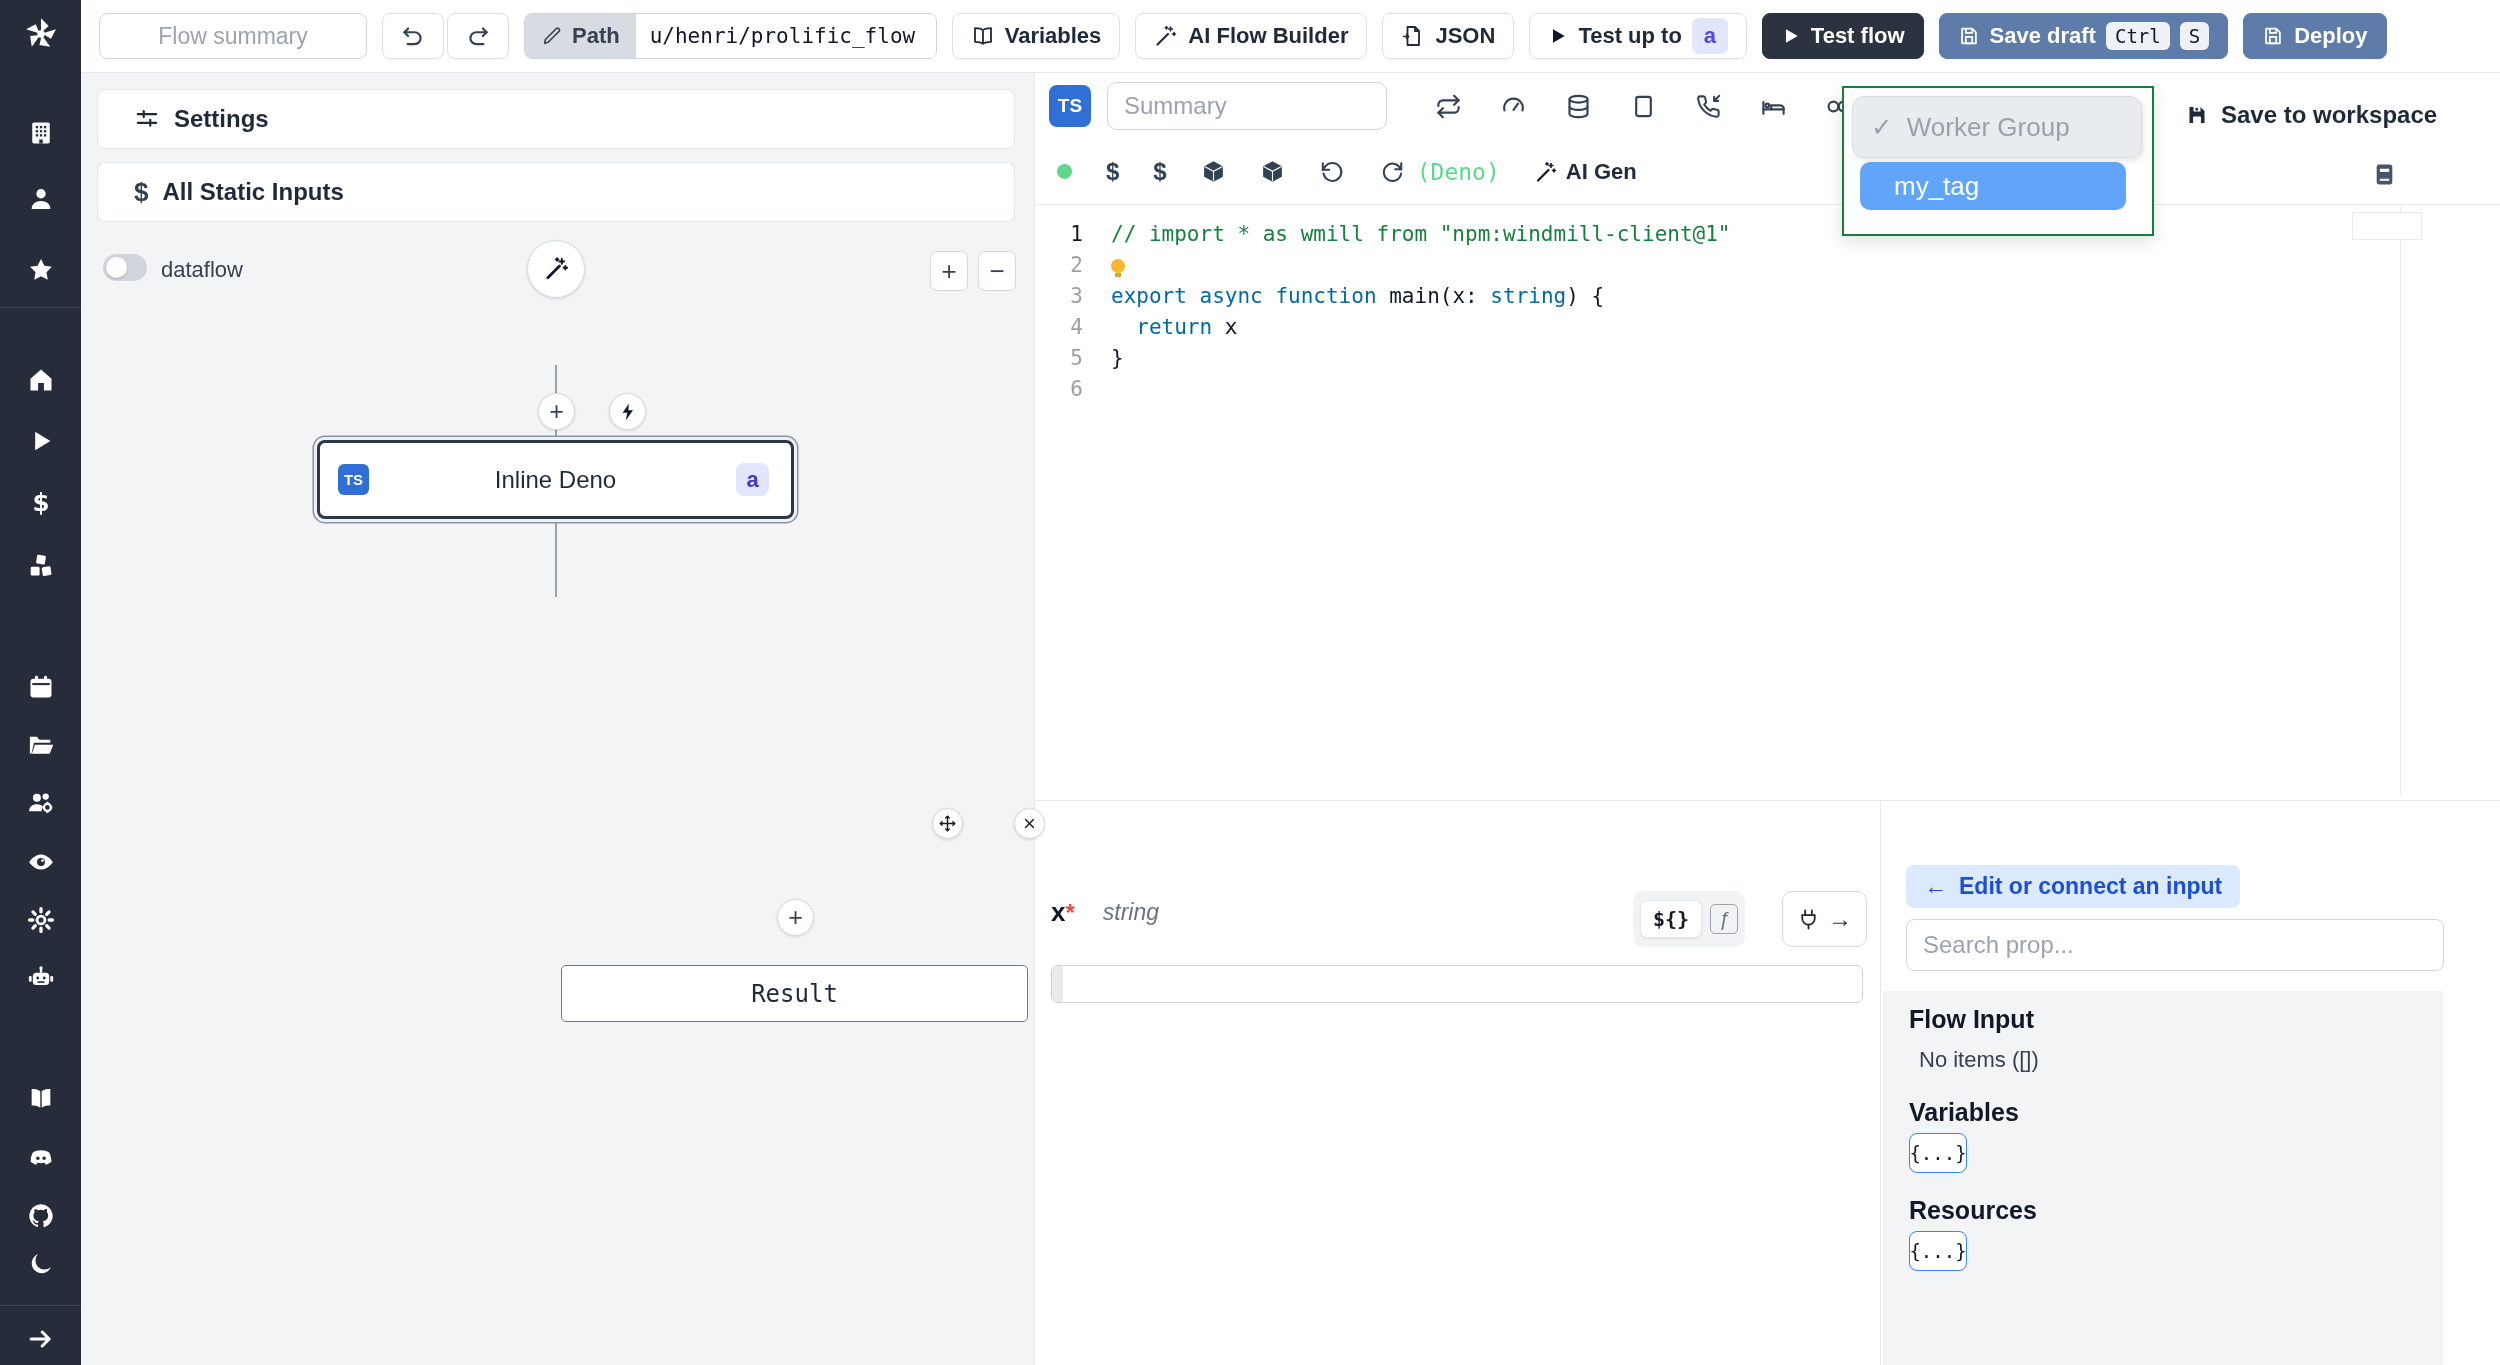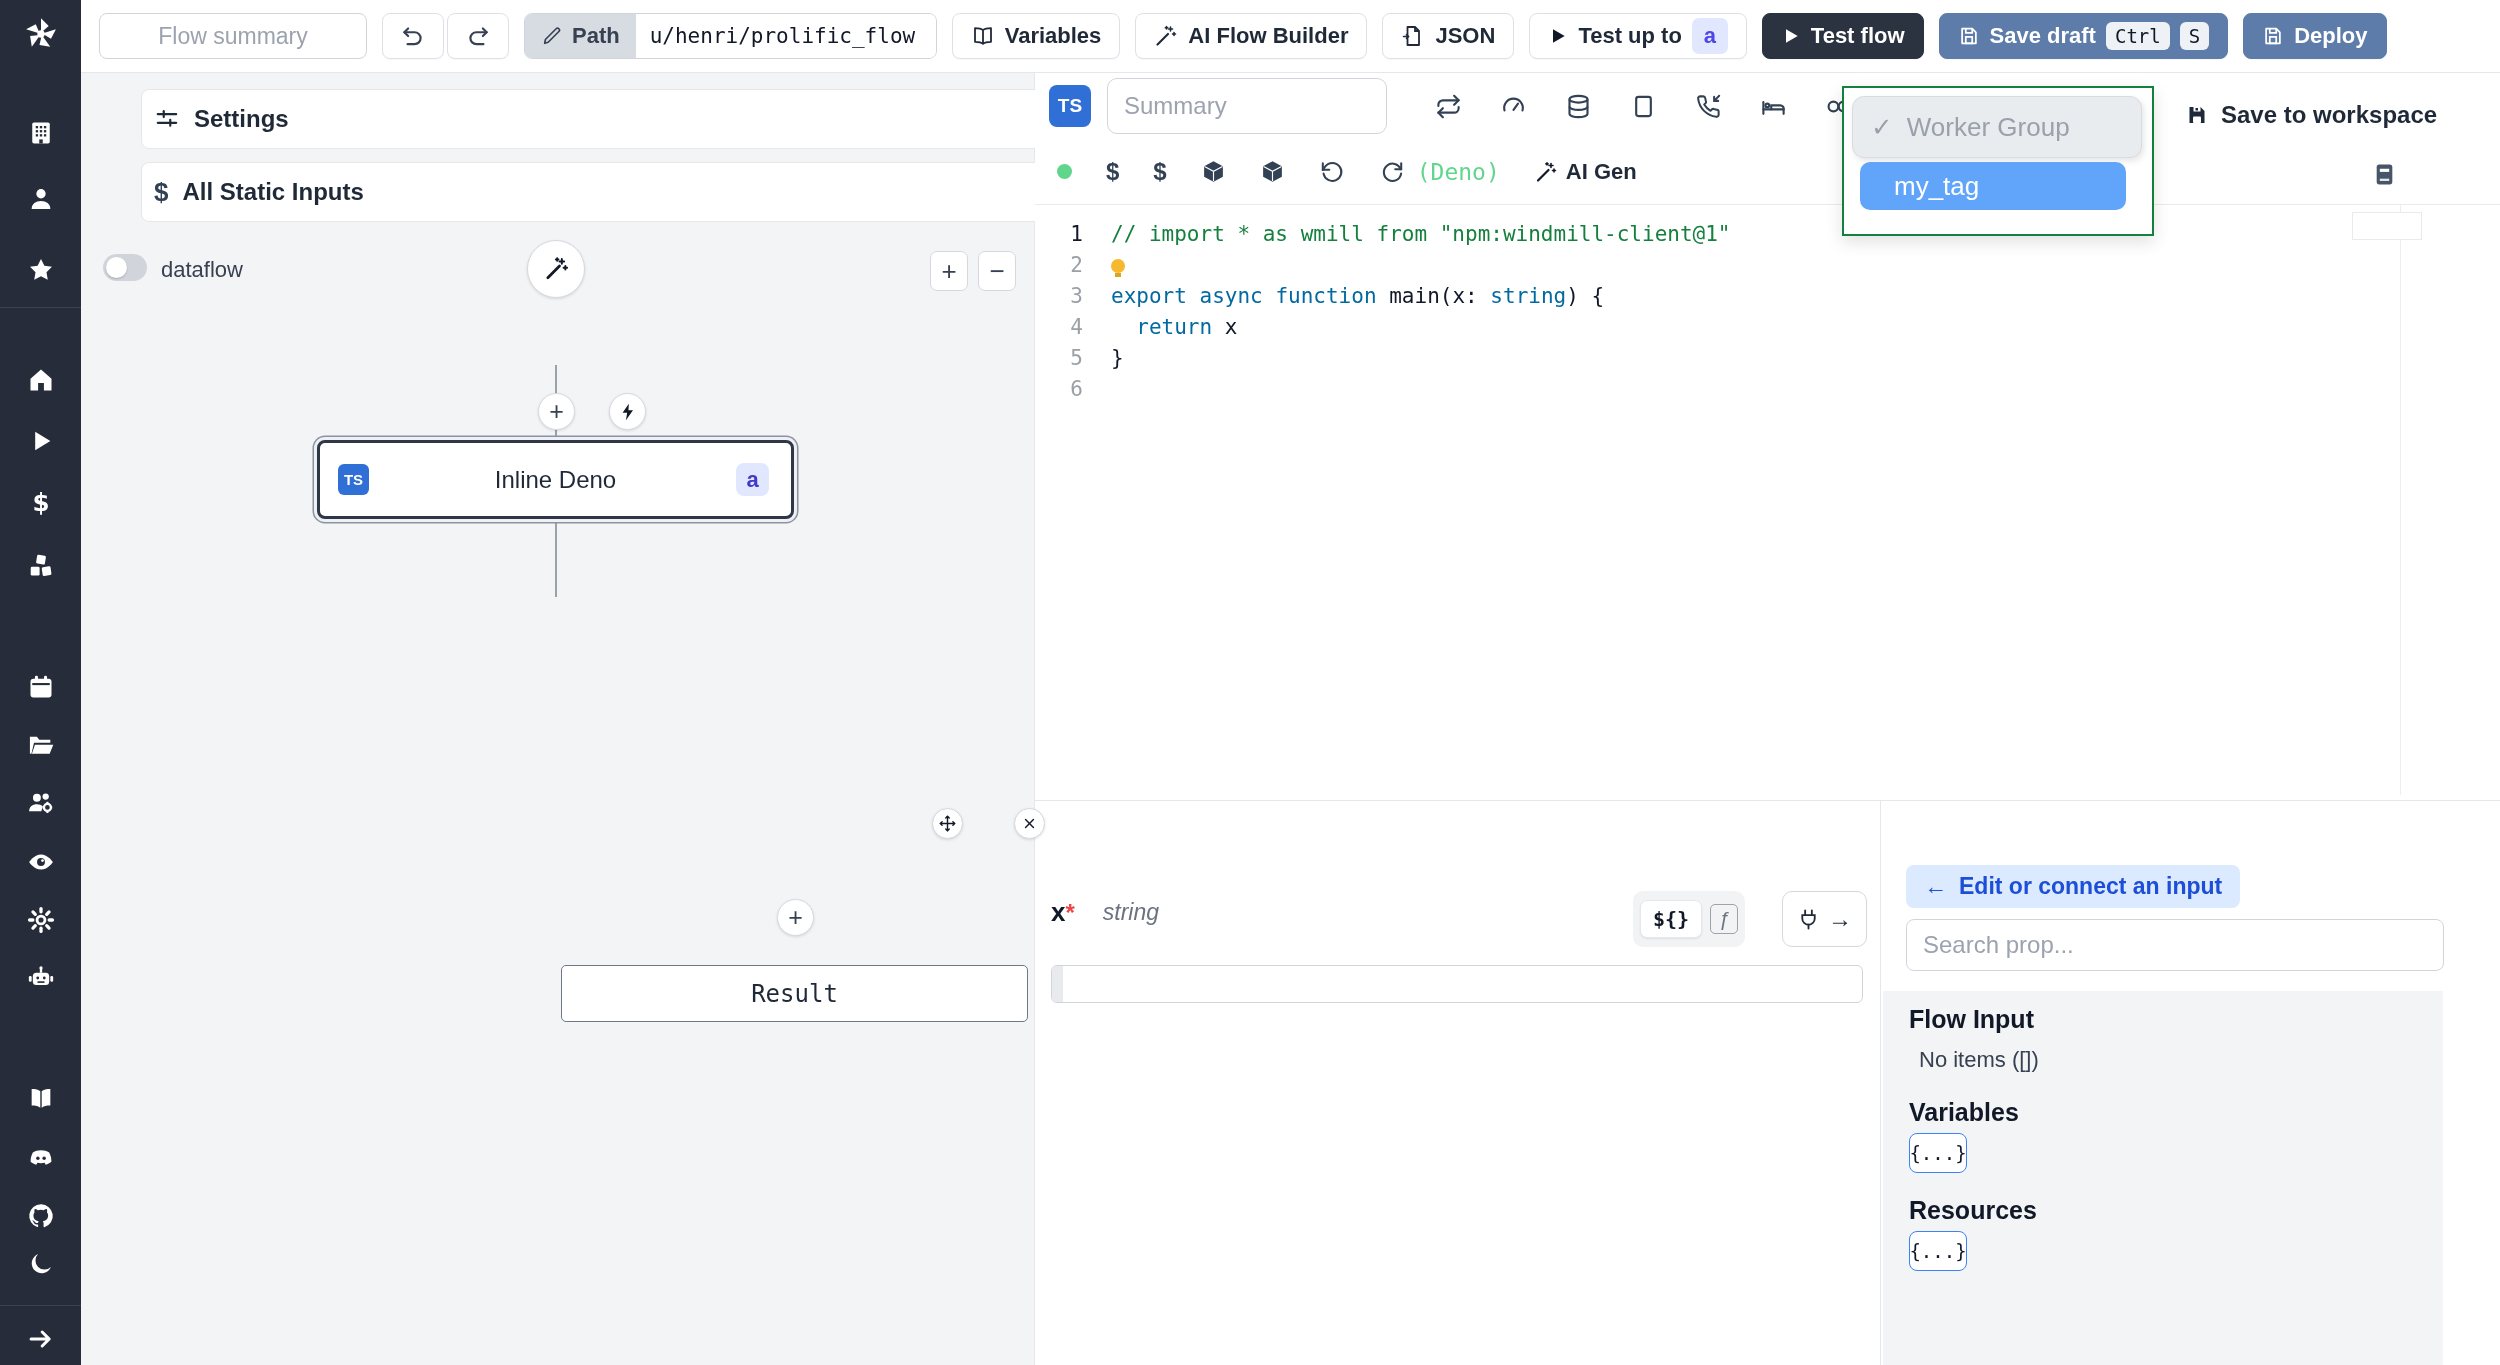--- a/index.html
+++ b/index.html
@@ -34,39 +34,39 @@
     background:#e0e7ff; color:#4f46e5; border-radius:7px; font-size:22px; font-weight:700; }
   .btn-dark { background:#2b3340; border-color:#2b3340; color:#fff; }
   .btn-blue { background:#5e7ca9; border-color:#5e7ca9; color:#fff; }
   .kbd { background:#eef2f6; color:#111827; border-radius:6px; padding:3px 9px; font-size:19px;
     font-family:"DejaVu Sans Mono", monospace; font-weight:400; }
 
   
   .flow { position:absolute; left:81px; top:73px; width:954px; height:1292px; background:#f3f4f6;
     border-right:1px solid #e5e7eb; }
   .card { position:absolute; background:#fff; border:1px solid #e5e7eb; border-radius:8px;
-    display:flex; align-items:center; gap:14px; padding:0 12px; cursor:pointer;margin-left:44px; }
+    display:flex; align-items:center; gap:14px; padding:0 36px; cursor:pointer; }
   .card .t { font-size:24px; font-weight:700; color:#1f2937; }
   .toggle { border-radius:999px; background:#d1d5db; position:relative; cursor:pointer; }
   .toggle .knob { position:absolute; top:3px; left:3px; background:#fff; border-radius:50%;
     box-shadow:0 1px 2px rgba(0,0,0,.2); }
   .circle-btn { position:absolute; background:#fff; border:1px solid #d5d9df; border-radius:50%;
     display:flex; align-items:center; justify-content:center; box-shadow:0 1px 3px rgba(0,0,0,.12); cursor:pointer; }
   .node { position:absolute; display:flex; align-items:center; justify-content:center;
     font-family:"DejaVu Sans Mono", monospace; font-size:24px; color:#1f2937; cursor:pointer; }
   .edge { position:absolute; width:1.5px; background:#9aa1ab; left:474px; }
   .zoombtn { position:absolute; width:38px; height:40px; background:#fff; border:1px solid #d5d9df;
     border-radius:7px; font-size:26px; color:#374151; display:flex; align-items:center; justify-content:center; cursor:pointer; }
 
   
   .editor { position:absolute; left:1035px; top:73px; width:1465px; height:727px; background:#fff; }
   .ed-row1 { position:absolute; left:0; top:0; width:1465px; height:66px; display:flex; align-items:center; gap:0; padding:0 14px; }
   .ts-badge { width:42px; height:42px; border-radius:8px; background:#2f6fd6; color:#fff; font-weight:700;
     font-size:19px; display:flex; align-items:center; justify-content:center; }
-  .summary-input { width:280px; height:56px; margin-left:16px; border:1px solid #d1d5db; border-radius:10px;
+  .summary-input { width:280px; height:48px; margin-left:16px; border:1px solid #d1d5db; border-radius:10px;
     padding:0 16px; font-size:24px; }
   .summary-input::placeholder { color:#9ca3af; }
   .ed-icons { display:flex; align-items:center; gap:38px; margin-left:48px; color:#334155; }
   .ed-row2 { position:absolute; left:0; top:66px; width:1465px; height:66px; border-bottom:1px solid #e8eaed;
     display:flex; align-items:center; gap:34px; padding:0 22px; color:#334155; }
   .dot { width:15px; height:15px; border-radius:50%; background:#5fd68c; }
   .dollar-ic { font-size:24px; font-weight:700; color:#334155; cursor:pointer; }
   .deno-hint { color:#5fd68c; font-size:23px; margin-left:-22px; }
   .aigen { display:flex; align-items:center; gap:8px; font-size:22px; font-weight:700; color:#1f2937; cursor:pointer; }
   .code-area { position:absolute; left:0; top:132px; width:1365px; height:590px; }

